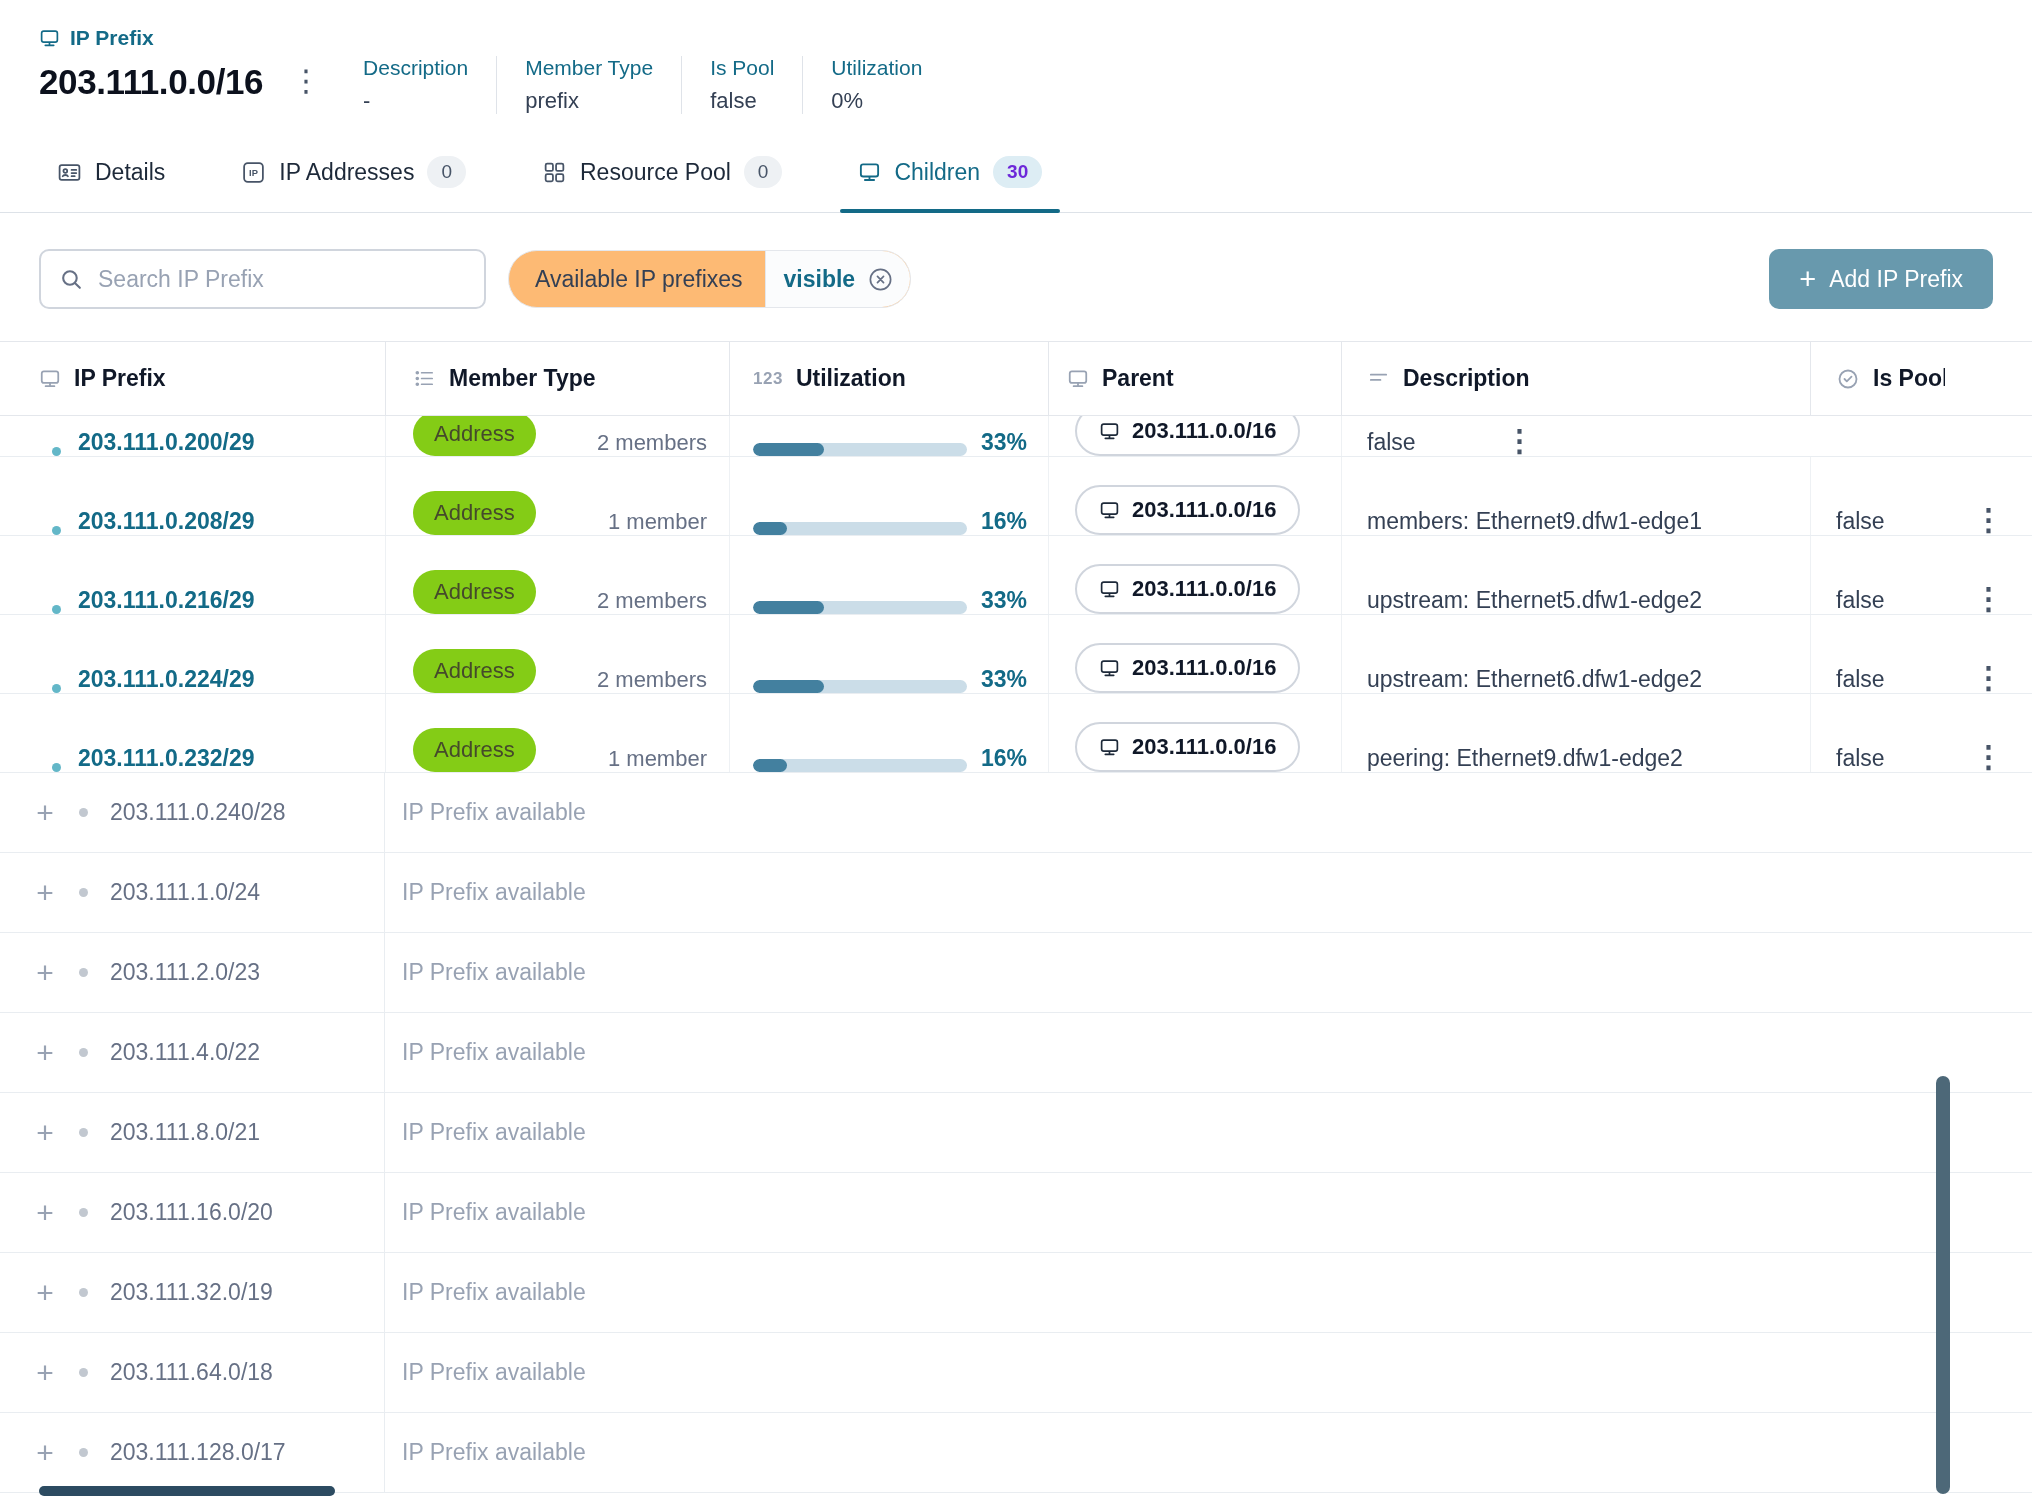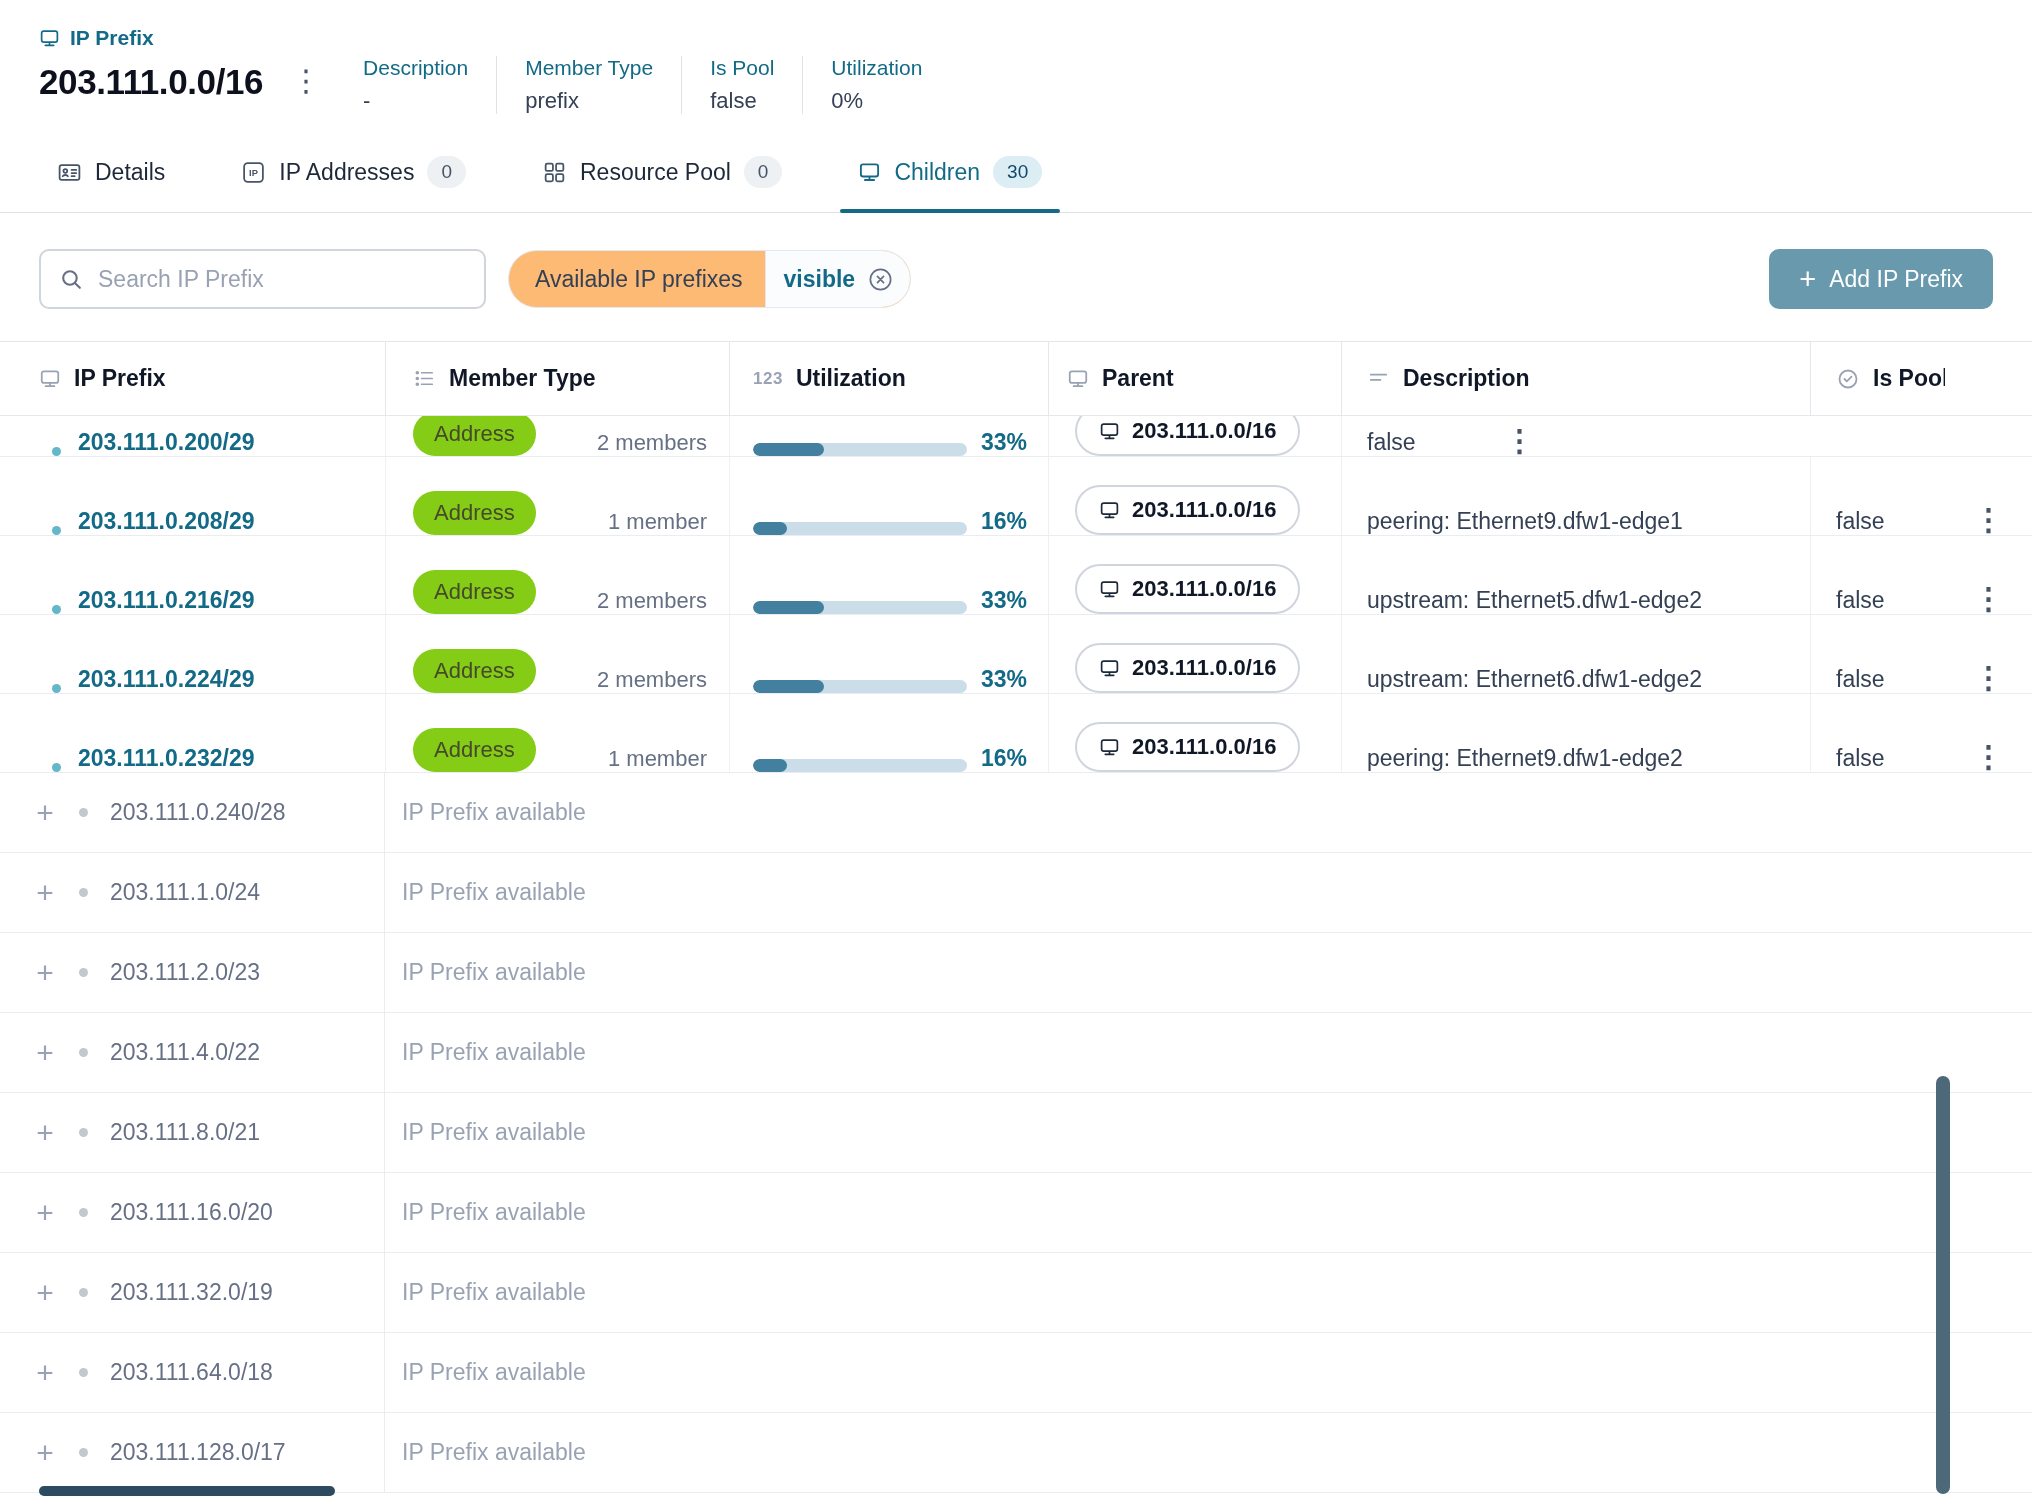--- a/index.html
+++ b/index.html
@@ -27,21 +27,21 @@
   
   .tabs { display: flex; gap: 40px; padding: 0 39px; margin-top: 42px; border-bottom: 1px solid #dde2e8; }
   .tab { display: flex; align-items: center; gap: 13px; padding: 0 18px 24px 18px; font-size: 23px; font-weight: 500;
          color: #1d2939; position: relative; cursor: pointer; }
   .tab svg { color: #475467; }
   .tab.active { color: #136a87; }
   .tab.active svg { color: #136a87; }
   .tab.active::after { content: ""; position: absolute; left: 0; right: 0; bottom: -1px; height: 4px;
          background: #136a87; border-radius: 2px; }
   .tab-badge { background: #eef1f4; color: #475467; border-radius: 999px; font-size: 19px; padding: 5px 14px; font-weight: 500; }
-  .tab.active .tab-badge { background: #ddedf4; color: #0c4a6e; }
+  .tab.active .tab-badge { background: #ddedf4; color: #6d28d9; font-weight: bold; }
 
   
   .toolbar { display: flex; align-items: center; margin: 36px 39px 0 39px; }
   .search-box { width: 447px; height: 60px; border: 2px solid #d0d5dd; border-radius: 10px;
          display: flex; align-items: center; padding: 0 18px; gap: 14px; color: #667085; background: #fff; }
   .search-box input { border: none; outline: none; flex: 1; font-size: 23px; color: #101828;
          font-family: "Liberation Sans", sans-serif; background: transparent; }
   .search-box input::placeholder { color: #98a2b3; }
   .filter-chip { margin-left: 22px; height: 58px; background: #fdba74; border: 1px solid #e4e7ec;
          border-radius: 999px; display: flex; align-items: center; overflow: hidden; cursor: pointer; }
@@ -324,21 +324,21 @@
         <span class="parent-chip">
           <svg viewBox="0 0 20 20" width="21" height="21" fill="none" stroke="currentColor" stroke-width="1.6">
               <rect x="2.5" y="3" width="15" height="10.5" rx="2"></rect>
               <path d="M10 13.5v3"></path>
               <path d="M6 16.5h8" stroke-linecap="round"></path>
             </svg>
           <span>203.111.0.0/16</span>
         </span>
       </div>
       <div class="cell c5">
-          <span>peering: Ethernet9.dfw1-edge1</span>
+          <span>members: Ethernet9.dfw1-edge1</span>
         </div>
       <div class="cell c6">
           <span>false</span>
         </div>
       <div class="cell actions">
           <span class="kebab">⋮</span>
         </div>
     </div>
 
     <div class="row">

